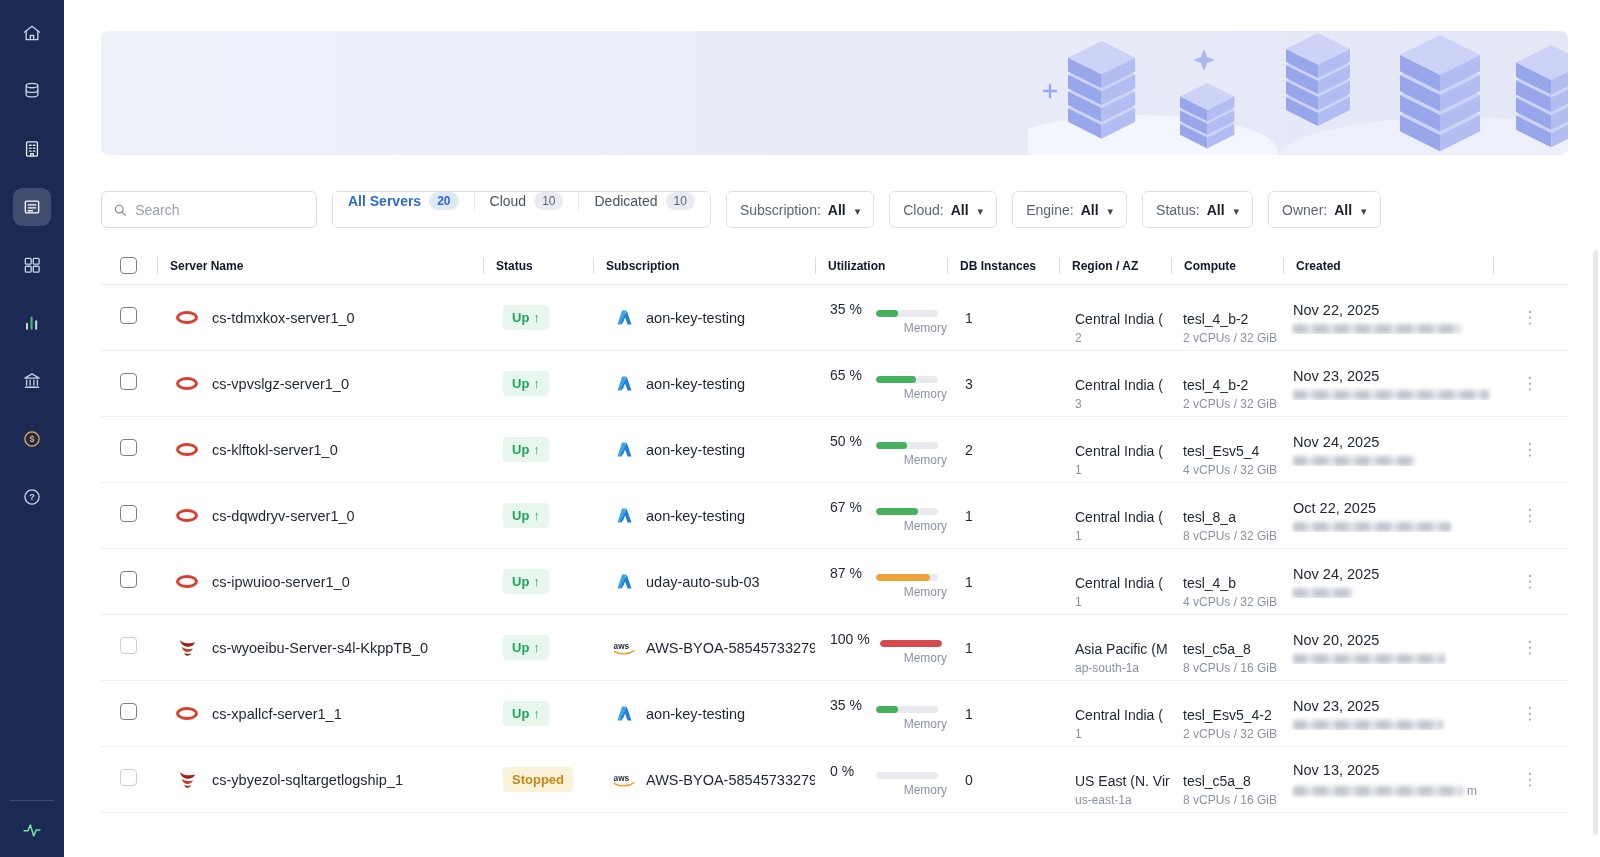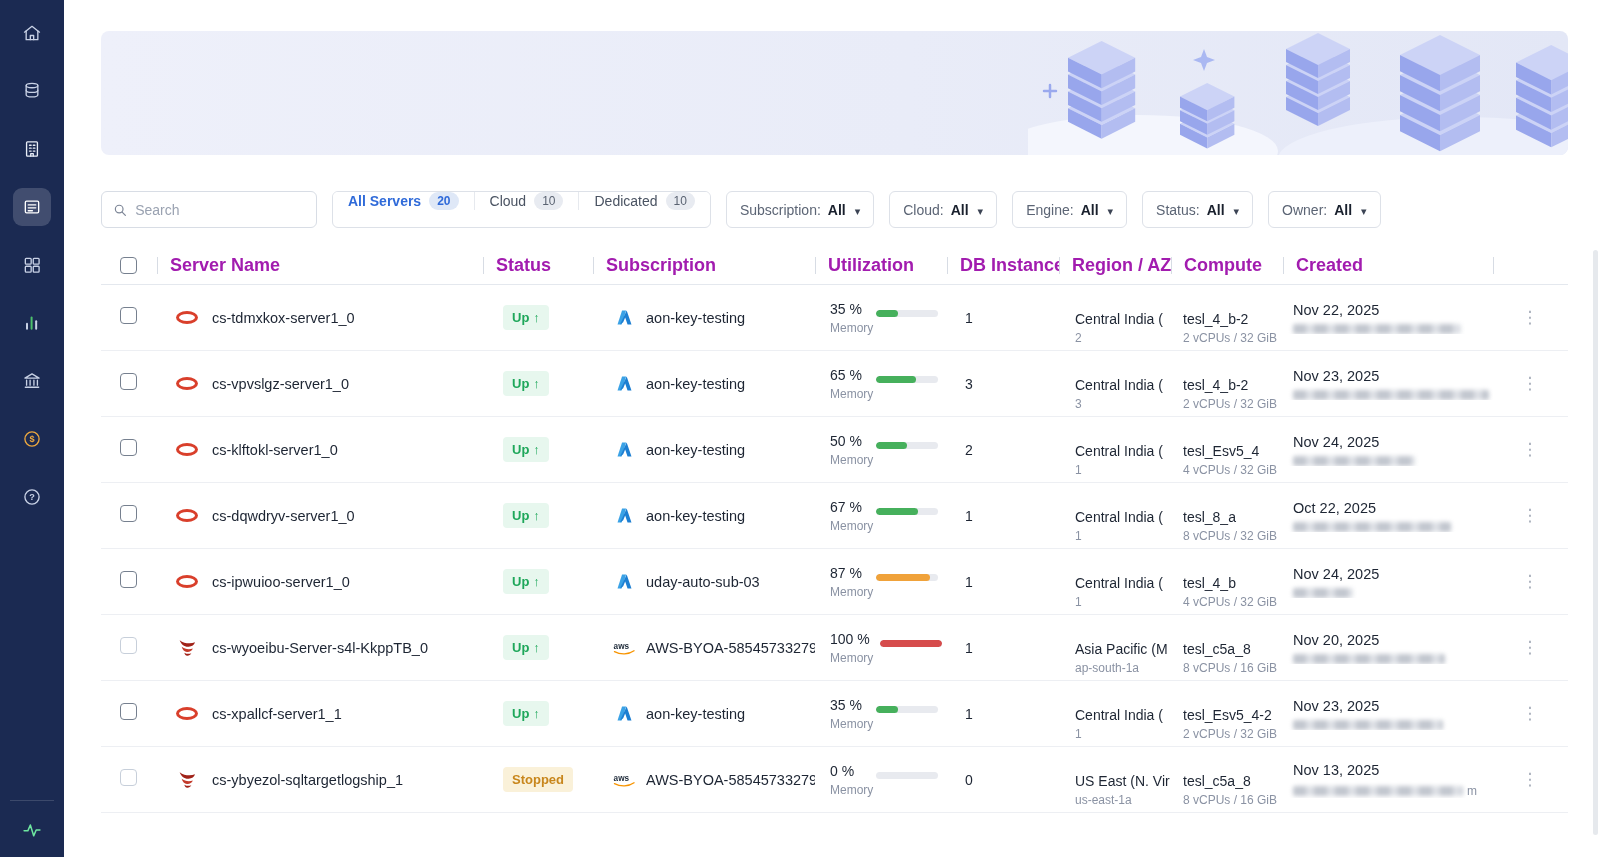--- a/index.html
+++ b/index.html
@@ -50,21 +50,21 @@
     border:1px solid #dde1e8; border-radius:6px; background:#fff; font-size:14px; cursor:pointer; }
   .filter .f-label { color:#5c6575; }
   .filter .f-value { color:#19202d; font-weight:700; }
   .caret::after { content:"▾"; font-size:11px; color:#3c4454; margin-left:2px; }
 
   
   .table { margin-top:19px; }
   .grid-row { display:grid; grid-template-columns:56px 326px 110px 222px 132px 112px 112px 112px 210px 1fr;
     align-items:center; }
   .thead { height:38px; border-bottom:1px solid #e4e8ee; }
-  .th { position:relative; font-size:18px; font-weight:700; color:#a21caf; padding-left:13px;
+  .th { position:relative; font-size:12px; font-weight:700; color:#0f172a; padding-left:13px;
     white-space:nowrap; overflow:hidden; height:100%; display:flex; align-items:center;text-align:center; }
   .th.sep::before, .td-actions-head::before { content:""; position:absolute; left:0; top:10px;
     bottom:10px; width:1px; background:#d7dce4; }
   .td-actions-head { position:relative; height:100%; }
 
   .tr { height:66px; border-bottom:1px solid #edeff3; }
   .td { overflow:hidden; white-space:nowrap; }
 
   .td-check { padding-left:19px; }
   .checkbox { width:17px; height:17px; border:1.8px solid #76808f; border-radius:4px;
@@ -88,21 +88,21 @@
 
   .td-util { padding-left:15px; }
   .util-top { display:flex; align-items:flex-end; gap:10px; }
   .util-pct { font-size:14px; color:#1d2533; min-width:36px; }
   .util-bar { width:62px; height:7px; border-radius:4px; background:#e8eaef; overflow:hidden; display:inline-block; }
   .util-fill { display:block; height:100%; border-radius:4px; }
   .fill-green { background:#46b05c; }
   .fill-orange { background:#f0a23a; }
   .fill-red { background:#d64c4c; }
   .fill-gray { background:#c3c8d1; }
-  .util-label { margin-top:4px; font-size:12px; color:#8a92a3; }
+  .util-label { margin-top:4px; font-size:12px; color:#8a92a3;text-align:right; }
 
   .td-db { padding-left:18px; font-size:14px; color:#1d2533; }
 
   .two-line-main { font-size:14px; color:#1d2533;margin-top:20px; }
   .two-line-sub { margin-top:4px; font-size:12px; color:#8a92a3; }
   .td-region { padding-left:16px; }
   .td-compute { padding-left:12px; }
 
   .td-created { padding-left:10px; }
   .created-date { font-size:14.5px; color:#1d2533; }

